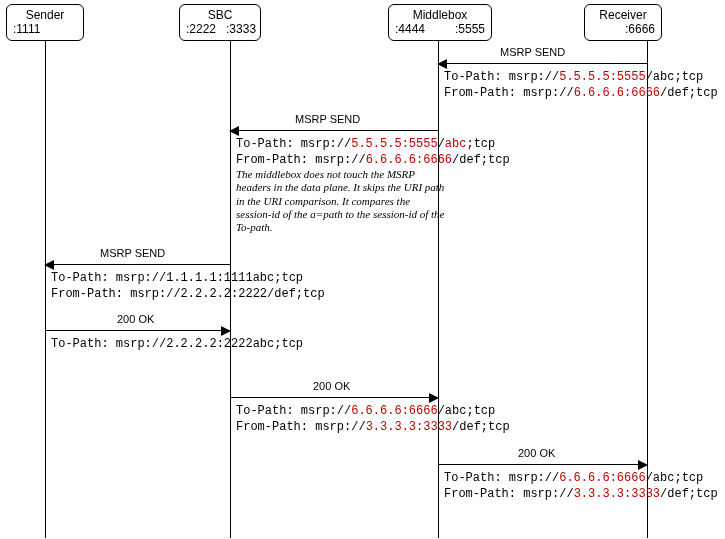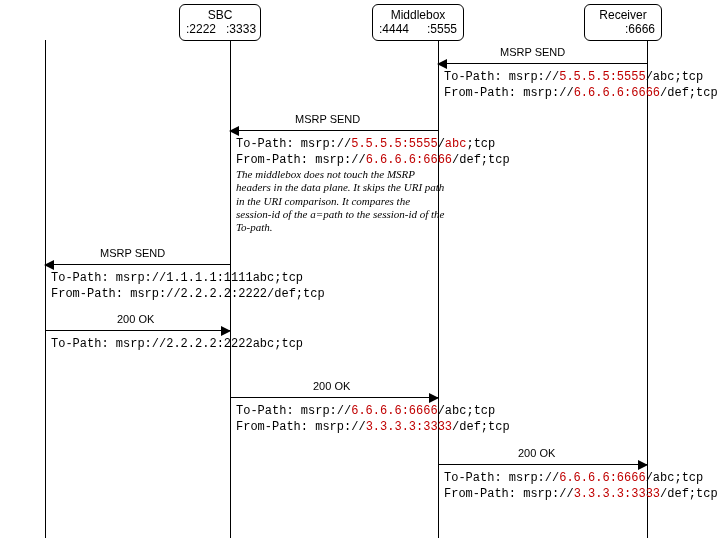--- a/index.html
+++ b/index.html
@@ -71,28 +71,35 @@
     width: 210px;
     line-height: 1.2;
   }
   .addr-row { display:flex; justify-content: space-between; gap: 10px; }
 </style>
 </head>
 <body>
 
 <div class="diagram">
 
+  <div class="participant" style="left:6px;width:78px">
+    <div>Sender</div>
+    <div class="addr-row">
+        <span>:1111</span>
+        <span></span>
+      </div>
+  </div>
   <div class="participant" style="left:179px;width:82px">
     <div>SBC</div>
     <div class="addr-row">
         <span>:2222</span>
         <span>:3333</span>
       </div>
   </div>
-  <div class="participant" style="left:372px;width:92px">
+  <div class="participant" style="left:388px;width:104px">
     <div>Middlebox</div>
     <div class="addr-row">
         <span>:4444</span>
         <span>:5555</span>
       </div>
   </div>
   <div class="participant" style="left:584px;width:78px">
     <div>Receiver</div>
     <div class="addr-row">
         <span></span>

